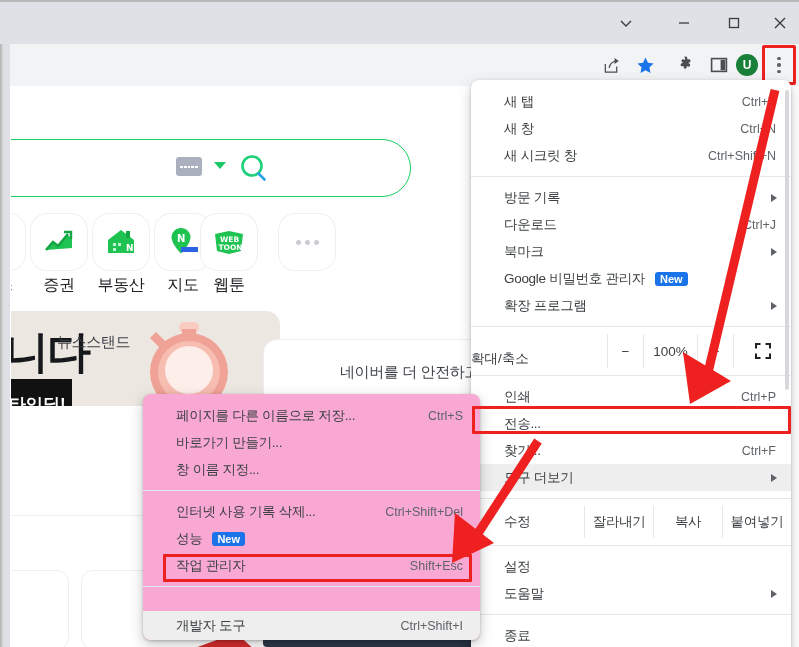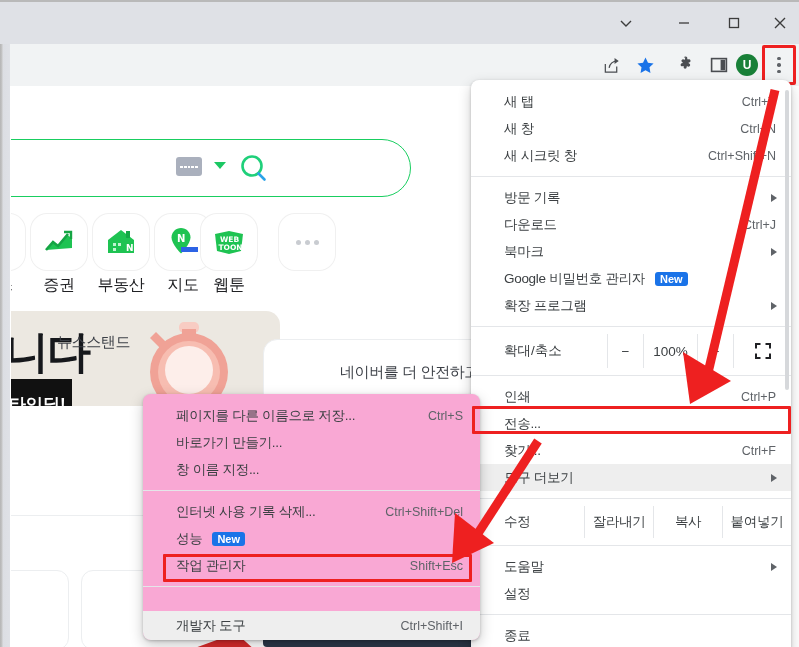--- a/index.html
+++ b/index.html
@@ -203,22 +203,22 @@
   }
   .badge-new {
     display:inline-block; margin-left:10px; background:#1a73e8; color:#fff;
     font-size: 11px; font-weight:600; padding: 1px 5px; border-radius: 3px; letter-spacing:0;
   }
   .sep { height: 1px; background: #e4e6e9; margin: 7px 0; }
   .mi.hi { background: #eeeeee; }
 
   
   .zoomrow {
-    position: relative; height: 34px; display: flex; align-items: center;
-    padding-left: 33px; font-size: 13.5px; color: #3c4043;
+    position: relative; height: 34px; display: flex; align-items: flex-end;
+    font-size: 13.5px; color: #3c4043;
   }
   .zoomrow .cells {
     position: absolute; right: 0; top: 0; height: 34px; display: flex; align-items: stretch;
   }
   .zoomrow .cell {
     display:flex; align-items:center; justify-content:center;
     border-left: 1px solid #e4e6e9; color:#3c4043; font-size: 13.5px;
   }
   .zc-minus { width: 36px; font-size: 16px; }
   .zc-val   { width: 54px; border-left:none; }
@@ -536,26 +536,26 @@
     <div class="editrow">
       <span class="c">수정</span>
       <span class="c">잘라내기</span>
       <span class="c">복사</span>
       <span class="c">붙여넣기</span>
     </div>
 
     <div class="sep"></div>
 
     <div class="mi">
+      <span class="lbl">설정</span>
+      <span class="acc"></span>
+    </div>
+    <div class="mi">
       <span class="lbl">도움말</span>
       <span class="arr"></span>
-    </div>
-    <div class="mi">
-      <span class="lbl">설정</span>
-      <span class="acc"></span>
     </div>
 
     <div class="sep"></div>
 
     <div class="mi">
       <span class="lbl">종료</span>
       <span class="acc"></span>
     </div>
 
     <div class="menu-scroll"></div>

